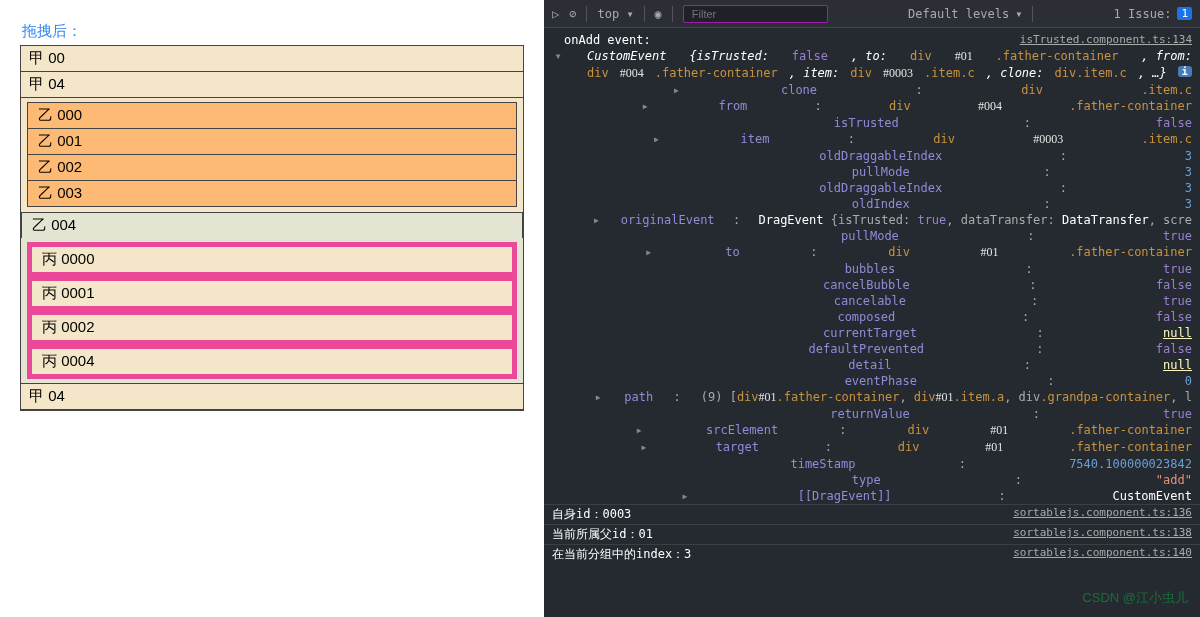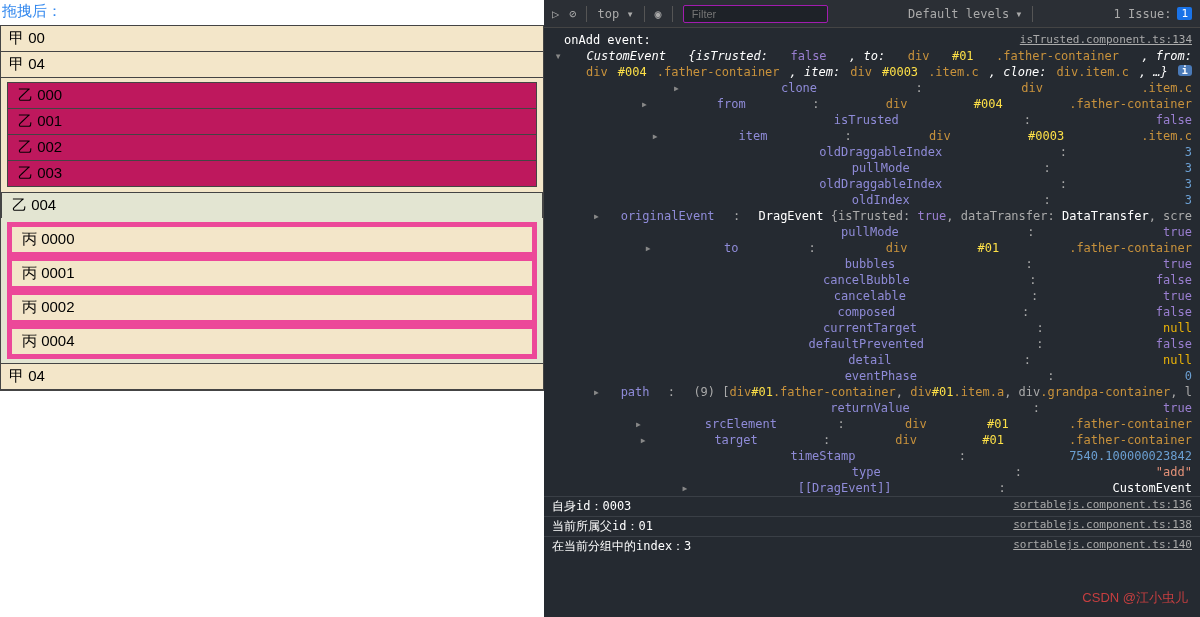--- a/index.html
+++ b/index.html
@@ -1,23 +1,23 @@
 <!DOCTYPE html>
 <html><head>
 <meta charset="utf-8">
 <style>
 * { box-sizing: border-box; margin: 0; padding: 0; }
 body { font-family: "Helvetica Neue", Arial, sans-serif; font-size: 13px; width: 1200px; height: 617px; display: flex; background: #fff; }
-.left-panel { width: 544px; padding: 0; background: #fff; }
+.left-panel { width: 544px; padding: 20px; background: #fff; }
 .right-panel { flex: 1; background: #252a31; color: #fff; font-family: Menlo, Consolas, monospace; font-size: 12px; display: flex; flex-direction: column; overflow: hidden; }
 .title { color: #3388ee; font-size: 15px; padding: 2px 0 4px 2px; }
 .outer { border: 1px solid #444; background: #f3e6c9; }
 .item-a { border: 1px solid #444; background: #f3e6c9; padding: 3px 8px; margin: -1px -1px 0 -1px; font-size: 15px; }
 .item-b-group { padding: 4px 6px 6px 6px; background: #f3e6c9; }
-.item-b { border: 1px solid #444; background: #be185d; padding: 3px 10px; margin: 0 0 -1px 0; font-size: 15px; }
+.item-b { border: 1px solid #444; background: #fdba74; padding: 3px 10px; margin: 0 0 -1px 0; font-size: 15px; }
 .item-c { background: #e3e5d2; }
 .item-c-group { padding: 4px 6px 6px 6px; background: #e3e5d2; }
 .item-d { border: 5px solid #ec4899; background: #f3e6c9; padding: 3px 10px; margin: 0 0 -1px 0; font-size: 15px; }
 
 .toolbar { display: flex; align-items: center; background: #2b2f35; border-bottom: 1px solid #444; height: 28px; padding: 0 8px; gap: 10px; font-size: 12px; color: #aaa; }
 .toolbar .sep { width: 1px; height: 16px; background: #555; }
 .filter { background: #1e2228; border: 1px solid #a21caf; color: #888; padding: 2px 8px; width: 145px; border-radius: 2px; font-size: 11px; }
 .levels, .issue { margin-left: auto; display: flex; align-items: center; gap: 6px; }
 .issue-badge { background: #1a73e8; color: #fff; border-radius: 2px; padding: 0 4px; font-size: 11px; }
 .console { flex: 1; overflow: auto; padding: 4px 0; }
@@ -25,26 +25,26 @@
 .row.info { border-top: 1px solid #3a3f46; color: #ddd; }
 .src { margin-left: auto; color: #aaa; text-decoration: underline; font-size: 11px; }
 .tri { color: #888; width: 12px; display: inline-block; text-align: center; }
 .indent { display: inline-block; }
 .k-prop { color: #8f8bd8; }
 .k-str { color: #e39178; }
 .k-num { color: #6b9fd2; }
 .k-bool { color: #9a7fd1; }
 .k-obj { color: #fff; font-style: italic; }
 .k-sel { color: #c8923c; }
-.k-cls { color: #fde047; }
-.k-null { color: #eab308; }
+.k-cls { color: #e5e5e5; font-family: Liberation Serif, serif; }
+.k-null { color: #fef9c3; text-decoration: underline; }
 .k-white { color: #fff; }
 .k-gray { color: #aaa; }
 .info-badge { background: #4a7ab8; color: #fff; border-radius: 3px; padding: 0 4px; font-size: 10px; font-weight: bold; }
-.watermark { position: fixed; right: 12px; bottom: 10px; color: #ef4444; font-size: 13px; opacity: .8; }
+.watermark { position: fixed; right: 12px; bottom: 10px; color: #15803d; font-size: 13px; opacity: .8; }
 </style>
 </head>
 <body>
 
 <div class="left-panel">
   <div class="title">拖拽后：</div>
   <div class="outer">
     <div id="itemsA">
         <div class="item-a">甲 00</div>
         <div class="item-a">甲 04</div>

